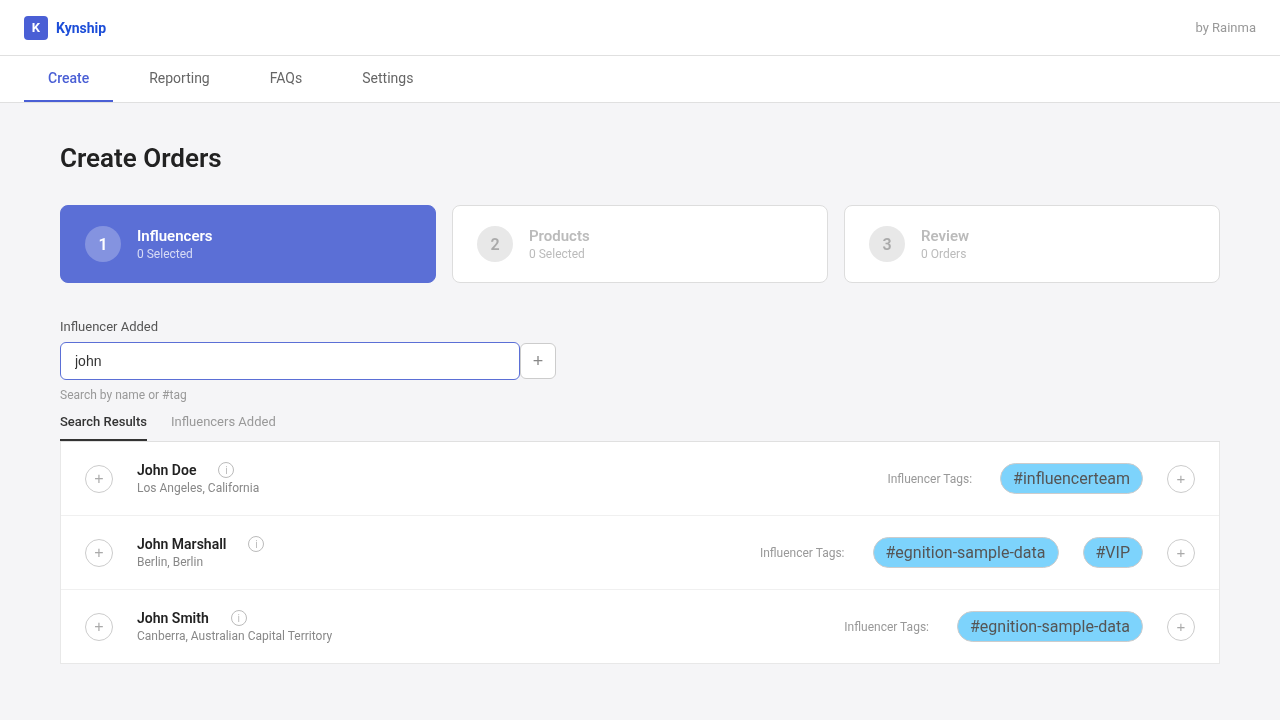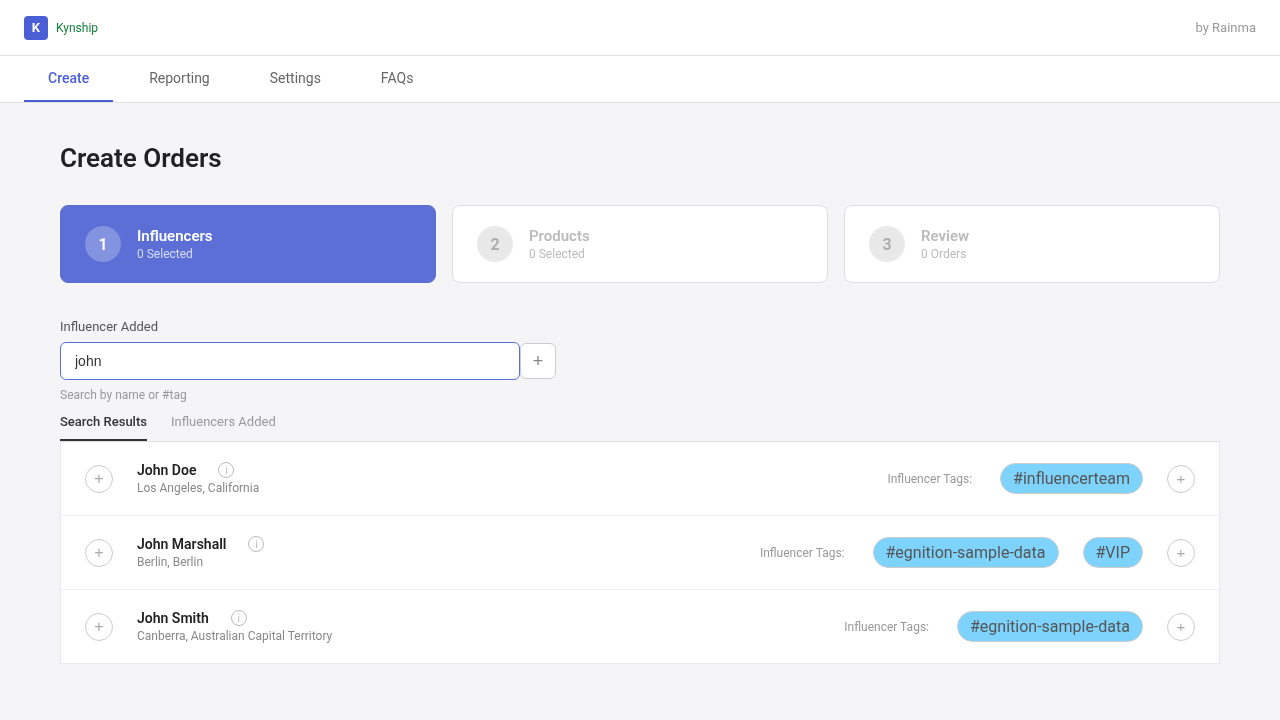--- a/index.html
+++ b/index.html
@@ -30,23 +30,23 @@
       background: #4a5fd5;
       border-radius: 4px;
       display: flex;
       align-items: center;
       justify-content: center;
       color: #fff;
       font-weight: bold;
       font-size: 13px;
     }
     .logo-name {
-      font-size: 12px;
-      font-weight: 400;
-      color: #15803d;
+      font-size: 14px;
+      font-weight: 700;
+      color: #1d4ed8;
     }
     .by-rainma {
       font-size: 13px;
       color: #999;
     }
     
     .nav-tabs {
       background: #fff;
       border-bottom: 1px solid #e0e0e0;
       display: flex;
@@ -299,22 +299,22 @@
       <span>K</span>
     </div>
     <span class="logo-name">Kynship</span>
   </div>
   <span class="by-rainma">by Rainma</span>
 </div>
 
 <nav class="nav-tabs">
   <a class="nav-tab active">Create</a>
   <a class="nav-tab">Reporting</a>
+  <a class="nav-tab">FAQs</a>
   <a class="nav-tab">Settings</a>
-  <a class="nav-tab">FAQs</a>
 </nav>
 
 <div class="main">
   <h1 class="page-title">Create Orders</h1>
 
   <div class="steps-row">
     <div class="step-card active">
       <div class="step-number">1</div>
       <div class="step-info">
         <div class="step-label">Influencers</div>

